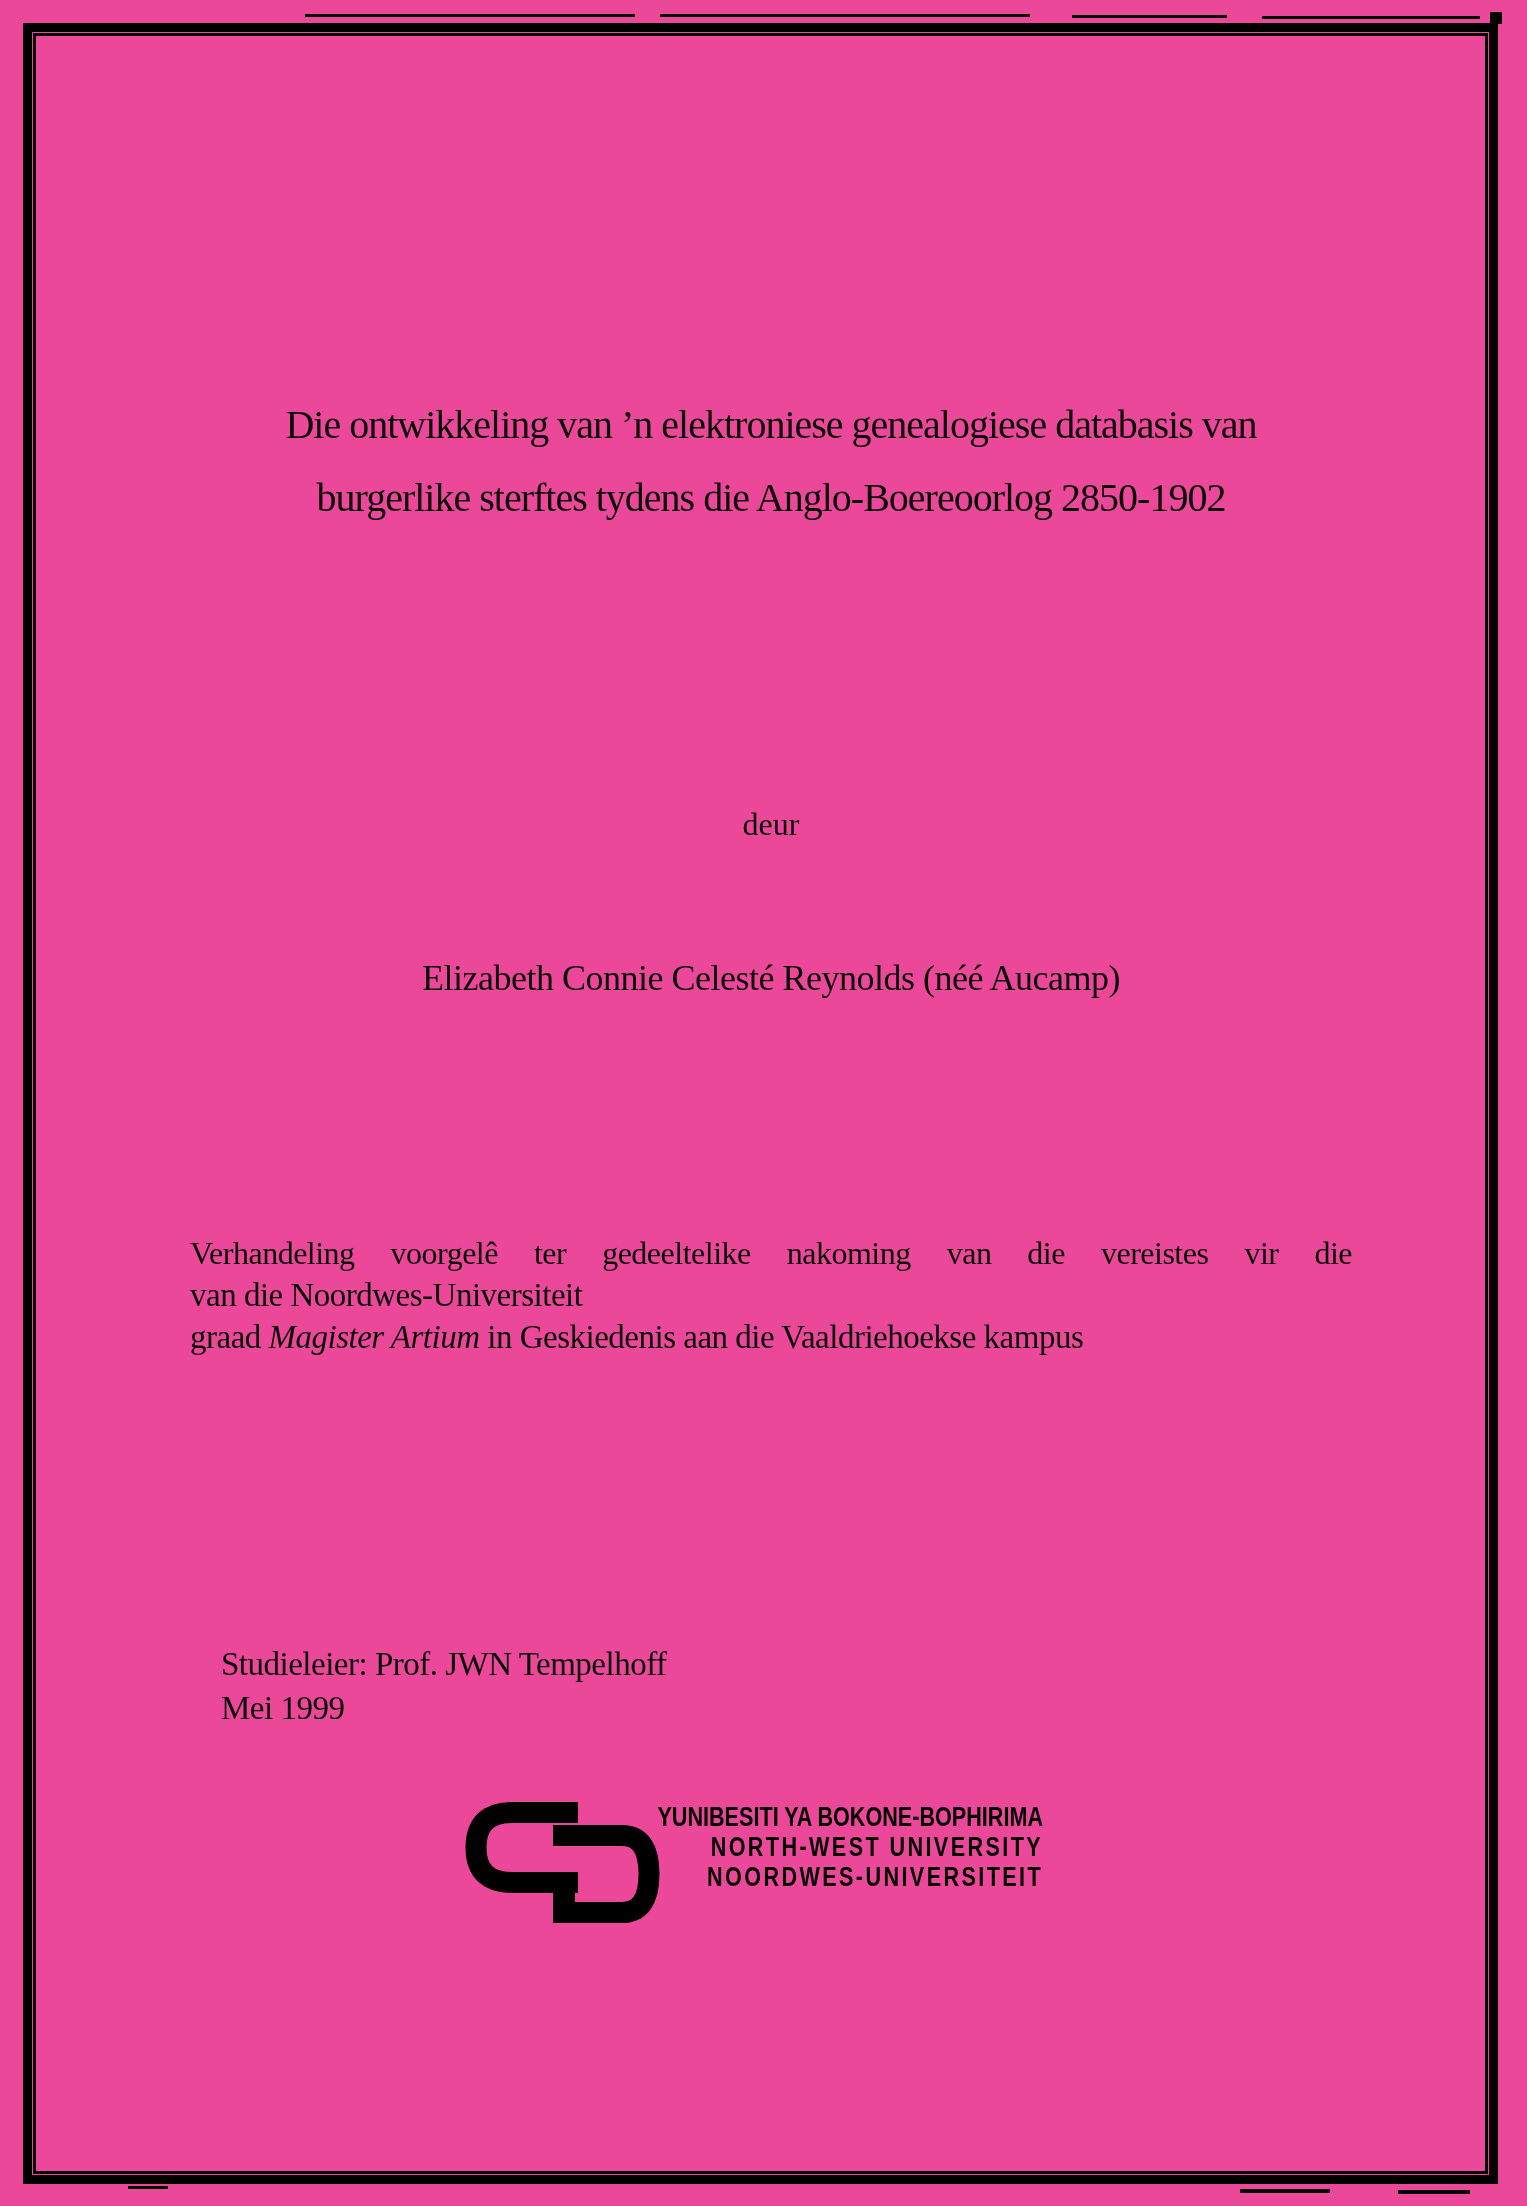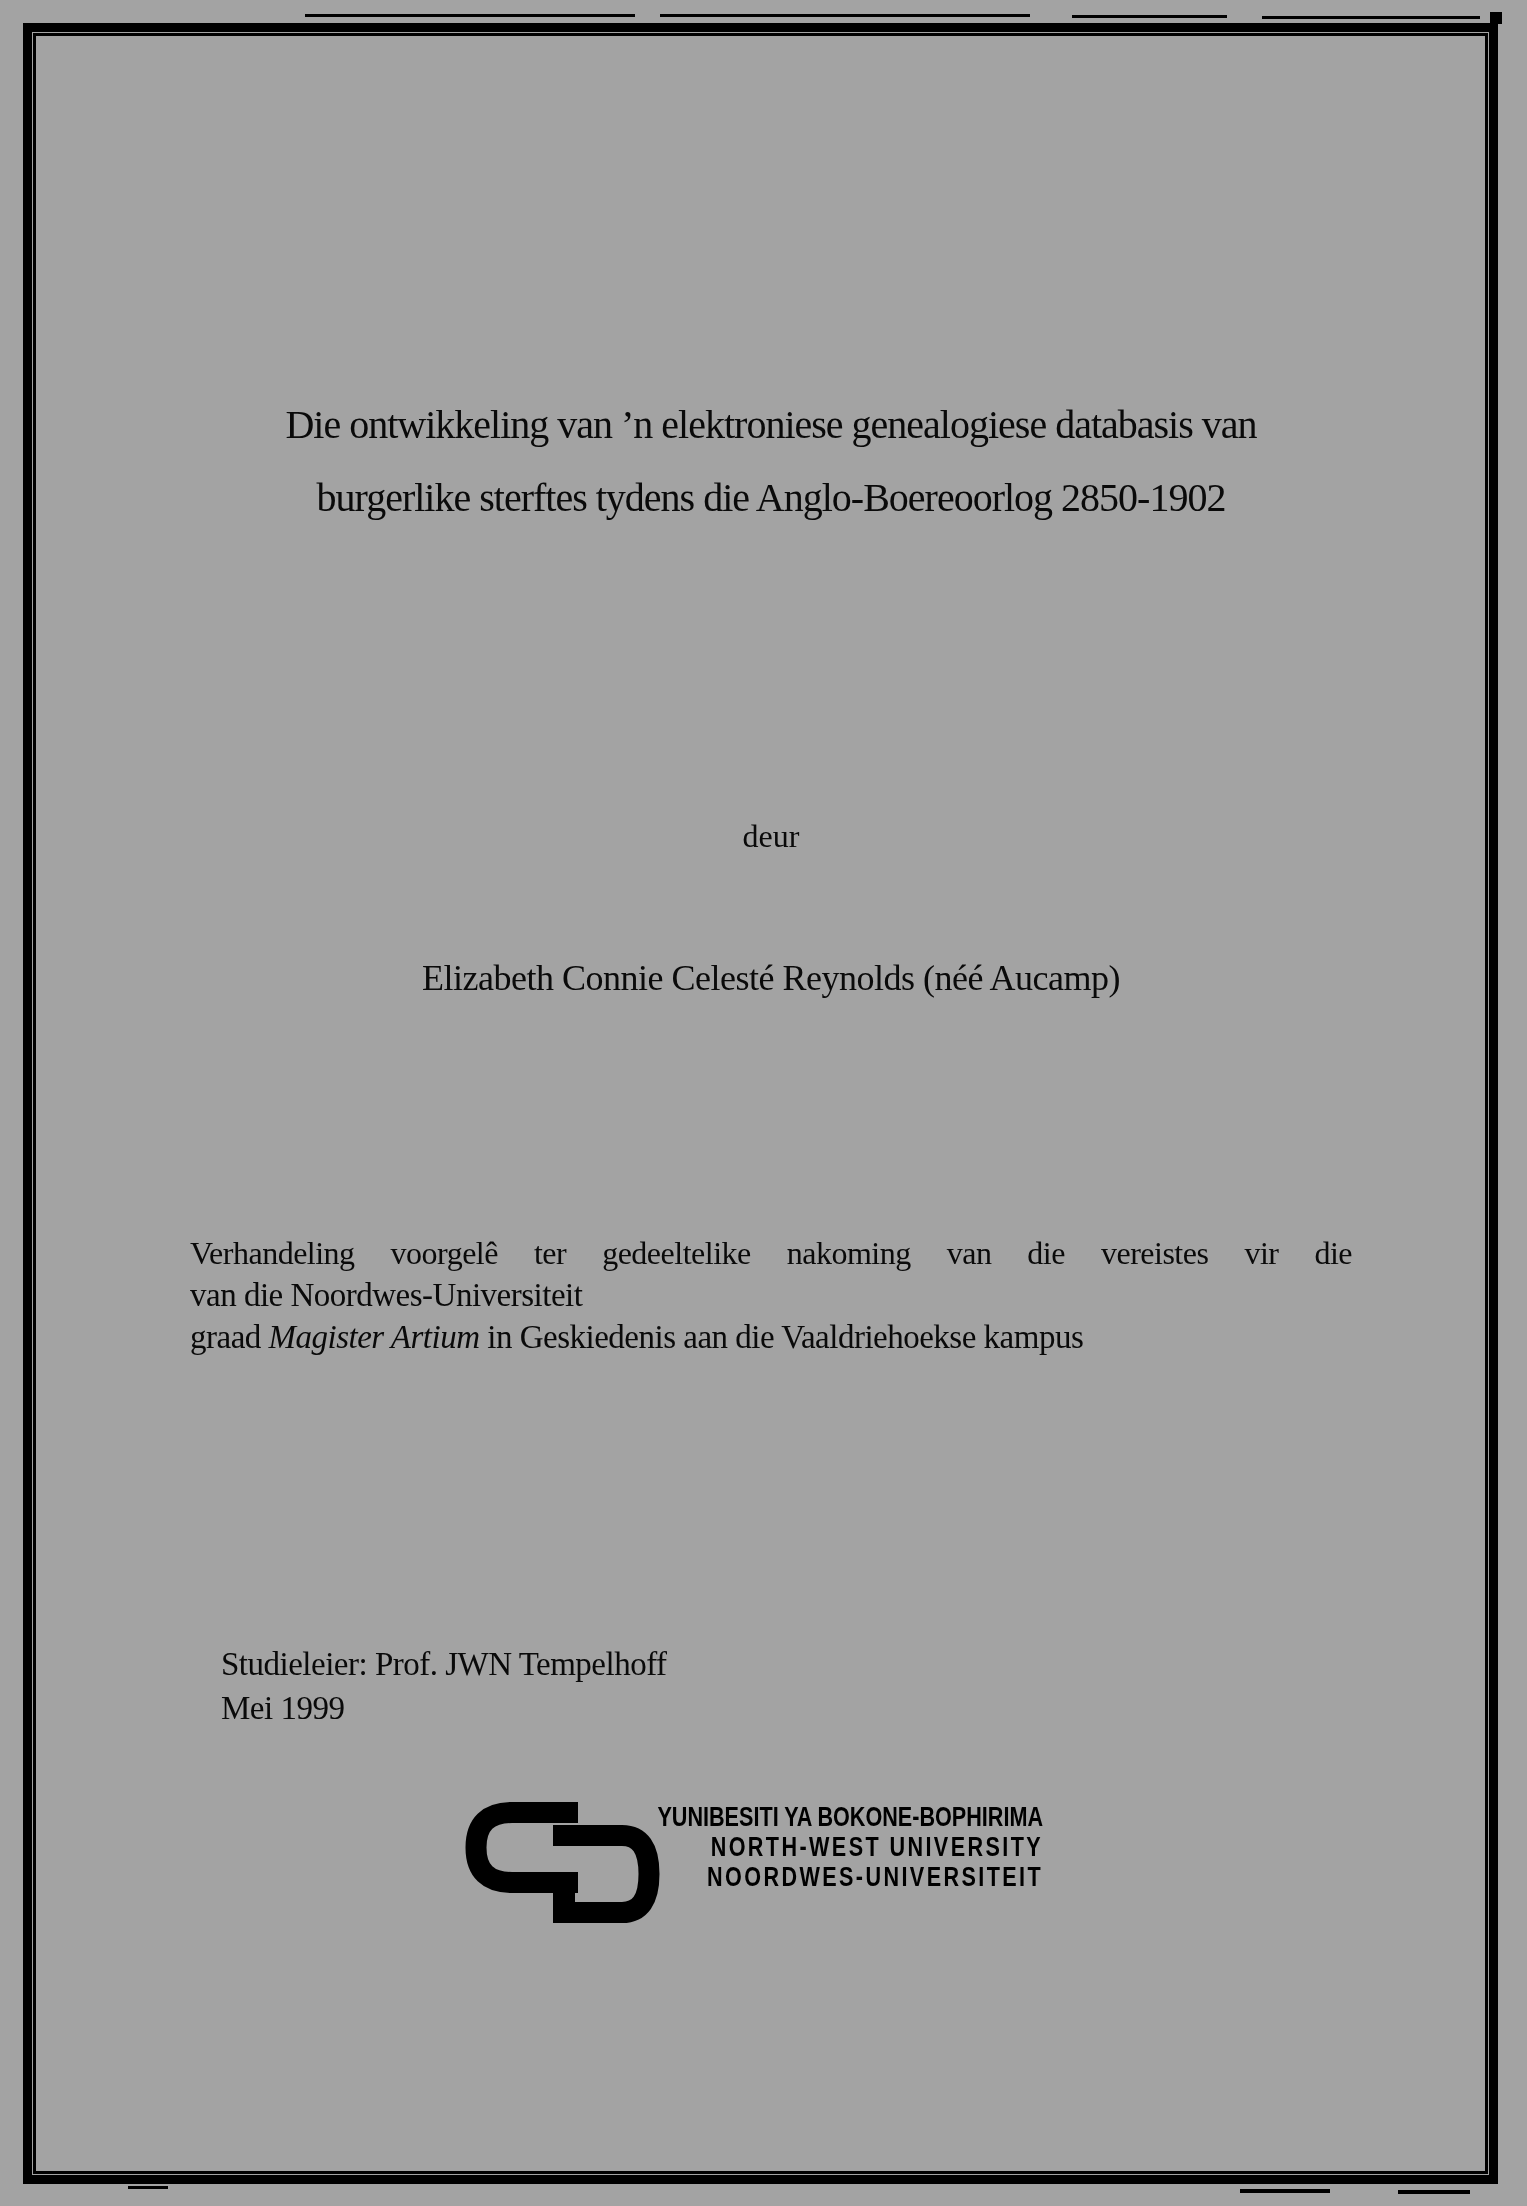--- a/index.html
+++ b/index.html
@@ -1,20 +1,20 @@
 <!DOCTYPE html>
 <html><head>
 <meta charset="utf-8">
 <style>
   html, body { margin: 0; padding: 0; background: #ffffff; }
   .page {
     position: relative;
     width: 1527px;
     height: 2206px;
-    background: #a3a3a3;
+    background: #ec4899;
     color: #0a0a0a;
     font-family: "Liberation Serif", serif;
     overflow: hidden;
   }
   
   .frame {
     position: absolute;
     left: 23px; top: 23px;
     width: 1457px; height: 2143px;   
     border: 9px solid #000;
@@ -37,21 +37,20 @@
     top: 388px;
     font-size: 40px;
     line-height: 73px;
     letter-spacing: -1px;
   }
   .title-line { white-space: nowrap; }
   .byline-block {
     top: 807px;
     font-size: 32px;
     line-height: 34px;
-    margin-top: 12px;
   }
   .author-block {
     top: 959px;
     font-size: 36px;
     line-height: 38px;
     letter-spacing: -0.5px;
     white-space: nowrap;
   }
   .desc-block {
     position: absolute;

